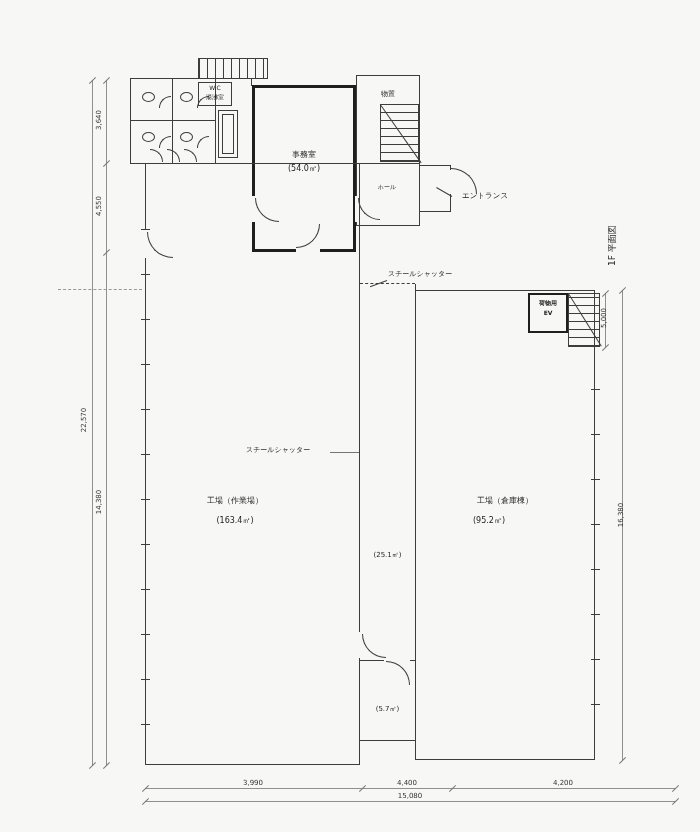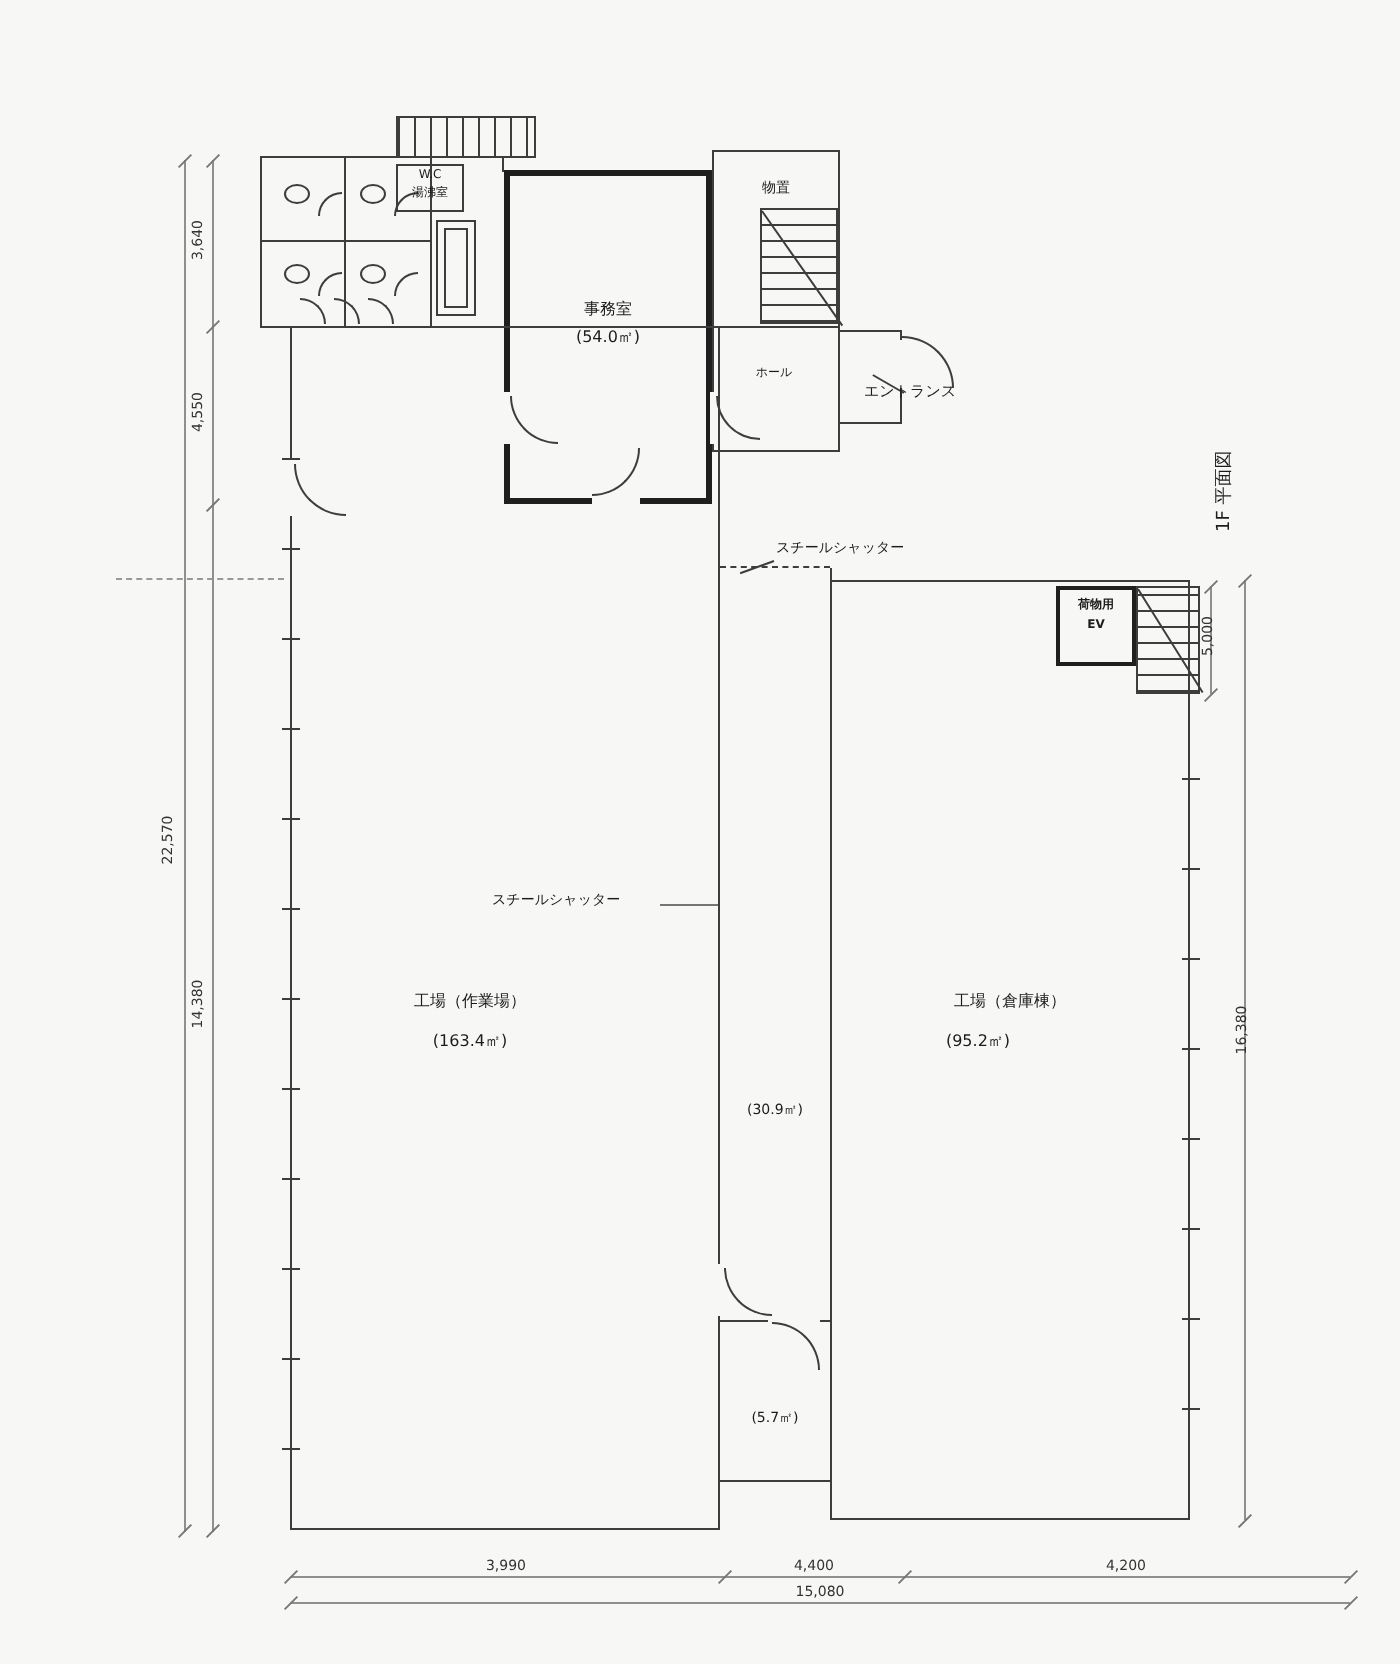--- a/index.html
+++ b/index.html
@@ -87,21 +87,21 @@
     <div class="arc" style="left:358px;top:198px;width:22px;height:22px"></div>
   </div>
 
   <div>
     <div class="w" style="left:419px;top:165px;width:32px;height:1px"></div>
     <div class="w" style="left:450px;top:165px;width:1px;height:47px"></div>
     <div class="w" style="left:419px;top:211px;width:32px;height:1px"></div>
     <div class="gap" style="left:449px;top:170px;width:3px;height:24px"></div>
     <div class="arc" style="left:451px;top:168px;width:26px;height:26px;transform:rotate(180deg)"></div>
     <div class="diag" style="left:452px;top:196px;width:18px;transform:rotate(-150deg)"></div>
-    <div class="lbl" style="left:432px;top:191px;font-size:7.5px">エントランス</div>
+    <div class="lbl" style="left:462px;top:191px;font-size:7.5px">エントランス</div>
   </div>
 
   <div class="outline" style="left:145px;top:163px;width:215px;height:602px"></div>
   <div class="tickstrip-v" style="left:141px;top:185px;height:560px"></div>
   <div class="gap" style="left:144px;top:230px;width:3px;height:28px"></div>
   <div class="arc" style="left:147px;top:232px;width:26px;height:26px"></div>
   <div class="lbl c" style="left:175px;top:496px;width:120px;font-size:8px">工場（作業場）</div>
   <div class="lbl c" style="left:175px;top:516px;width:120px;font-size:8px">(163.4㎡)</div>
 
   <div class="lbl" style="left:246px;top:446px;font-size:7px">スチールシャッター</div>
@@ -109,21 +109,21 @@
 
   <div>
     <div class="dashed-h" style="left:360px;top:283px;width:55px"></div>
     <div class="w" style="left:415px;top:284px;width:1px;height:456px"></div>
     <div class="w" style="left:360px;top:660px;width:56px;height:1px"></div>
     <div class="w" style="left:360px;top:740px;width:56px;height:1px"></div>
     <div class="gap" style="left:359px;top:632px;width:3px;height:26px"></div>
     <div class="arc" style="left:362px;top:634px;width:24px;height:24px"></div>
     <div class="gap" style="left:384px;top:659px;width:26px;height:3px"></div>
     <div class="arc" style="left:386px;top:661px;width:24px;height:24px;transform:rotate(180deg)"></div>
-    <div class="lbl c" style="left:361px;top:551px;width:53px;font-size:7px">(30.9㎡)</div>
+    <div class="lbl c" style="left:361px;top:551px;width:53px;font-size:7px">(25.1㎡)</div>
     <div class="lbl c" style="left:361px;top:705px;width:53px;font-size:7px">(5.7㎡)</div>
   </div>
 
   <div class="lbl" style="left:388px;top:270px;font-size:7px">スチールシャッター</div>
   <div class="diag" style="left:387px;top:280px;width:18px;transform:rotate(160deg)"></div>
 
   <div class="outline" style="left:415px;top:290px;width:180px;height:470px"></div>
   <div class="tickstrip-v" style="left:591px;top:345px;height:400px"></div>
   <div class="lbl c" style="left:425px;top:496px;width:160px;font-size:8px">工場（倉庫棟）</div>
   <div class="lbl c" style="left:409px;top:516px;width:160px;font-size:8px">(95.2㎡)</div>

